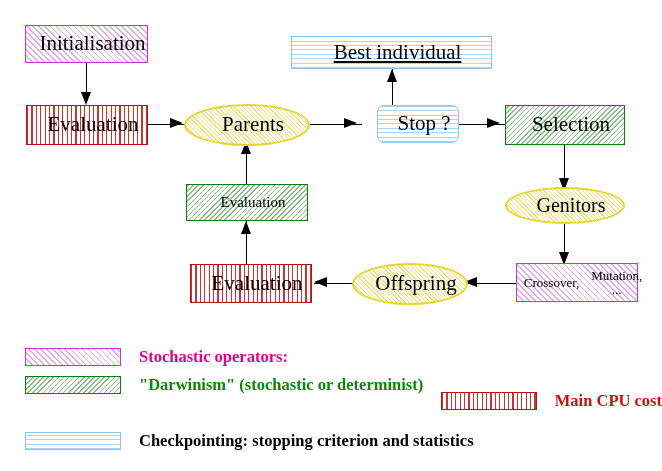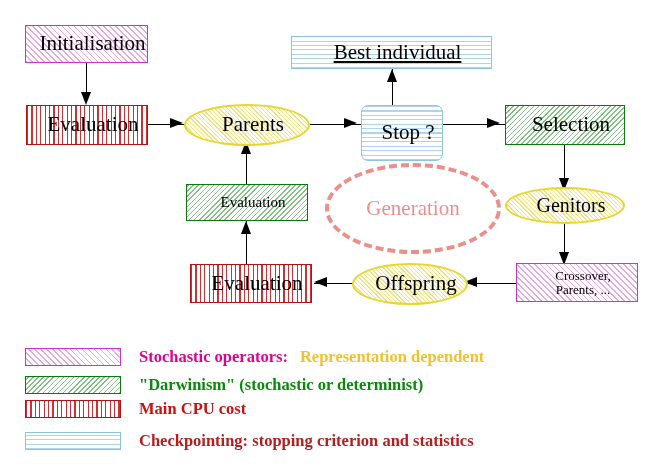--- a/index.html
+++ b/index.html
@@ -70,30 +70,27 @@
   
   #legend{position:absolute;left:0;top:340px;width:662px;height:131px;z-index:5;padding-left:41px;}
   .lg-row{position:absolute;left:0;width:662px;height:26px;display:flex;align-items:center;}
   .sw{width:96px;height:18px;margin-left:25px;box-sizing:border-box;flex:none;}
   .lg-txt{margin-left:18px;font-family:"Liberation Serif",serif;font-size:16.5px;
           font-weight:bold;white-space:nowrap;}
   .c-magenta{color:#e2008c;}
   .c-gold{color:#f2c12e;}
   .c-green{color:#0a8a0a;}
   .c-red{color:#cf1010;}
-  .c-blue{color:#b91c1c;}
+  .c-blue{color:#000000;}
 </style>
 </head>
 <body>
 
 <div id="stage">
 
-  <div class="gen-ellipse" style="left:325px;top:163px;width:176px;height:91px;font-size:21px;">
-    <span class="lbl">Generation</span>
-  </div>
 
   <div class="ln lnv" style="left:86px;top:63px;height:32px;"></div>
   <div class="ar ar-d" style="left:81px;top:92px;"></div>
 
   <div class="ln lnh" style="left:148px;top:124px;width:38px;"></div>
   <div class="ar ar-r" style="left:170px;top:118px;"></div>
 
   <div class="ln lnh" style="left:310px;top:124px;width:52px;"></div>
   <div class="ar ar-r" style="left:344px;top:118px;"></div>
 
@@ -130,63 +127,62 @@
   </div>
 
   <div class="node fill-yellow ellipse" style="left:184px;top:104px;width:126px;height:42px;font-size:21px;">
     <span class="lbl">Parents</span>
   </div>
 
   <div class="node fill-blue" style="left:291px;top:36px;width:201px;height:33px;font-size:21px;text-decoration:underline;">
     <span class="lbl">Best individual</span>
   </div>
 
-  <div class="node fill-blue round-sm" style="left:361px;top:105px;width:82px;height:56px;font-size:21px;">
+  <div class="node fill-blue round-sm" style="left:377px;top:105px;width:82px;height:38px;font-size:21px;">
     <span class="lbl">Stop ?</span>
   </div>
 
   <div class="node fill-green" style="left:505px;top:105px;width:120px;height:40px;font-size:21px;">
     <span class="lbl">Selection</span>
   </div>
 
   <div class="node fill-yellow ellipse" style="left:505px;top:187px;width:120px;height:37px;font-size:20px;">
     <span class="lbl">Genitors</span>
   </div>
 
-  <div class="node fill-magenta" style="left:516px;top:263px;width:122px;height:39px;font-size:13px;flex-direction:column;">
+  <div class="node fill-magenta" style="left:516px;top:263px;width:122px;height:39px;font-size:13px;">
     <span class="lbl">Crossover,</span>
-    <span class="lbl">Parents, ...</span>
+    <span class="lbl">Mutation, ...</span>
   </div>
 
   <div class="node fill-yellow ellipse" style="left:352px;top:263px;width:116px;height:42px;font-size:21px;justify-content:center;">
     <span class="lbl">Offspring</span>
   </div>
 
   <div class="node fill-red" style="left:190px;top:264px;width:122px;height:39px;font-size:21px;">
     <span class="lbl">Evaluation</span>
   </div>
 
   <div class="node fill-green" style="left:186px;top:184px;width:122px;height:37px;font-size:15px;">
     <span class="lbl">Evaluation</span>
   </div>
 
   <div id="legend">
 
     <div class="lg-row" style="top:4px;">
       <div class="sw fill-magenta"></div>
       <div class="lg-txt c-magenta">Stochastic operators:</div>
-      <div class="lg-txt c-gold" style="margin-left:12px;">Representation dependent</div>
     </div>
 
     <div class="lg-row" style="top:32px;">
       <div class="sw fill-green"></div>
       <div class="lg-txt c-green">"Darwinism" (stochastic or determinist)</div>
     </div>
 
-    <div class="lg-row" style="top:56px;">
+    <div class="lg-row" style="top:48px;justify-content:flex-end;">
       <div class="sw fill-red"></div>
       <div class="lg-txt c-red">Main CPU cost</div>
     </div>
 
     <div class="lg-row" style="top:88px;">
       <div class="sw fill-blue"></div>
       <div class="lg-txt c-blue">Checkpointing: stopping criterion and statistics</div>
     </div>
 
   </div>

